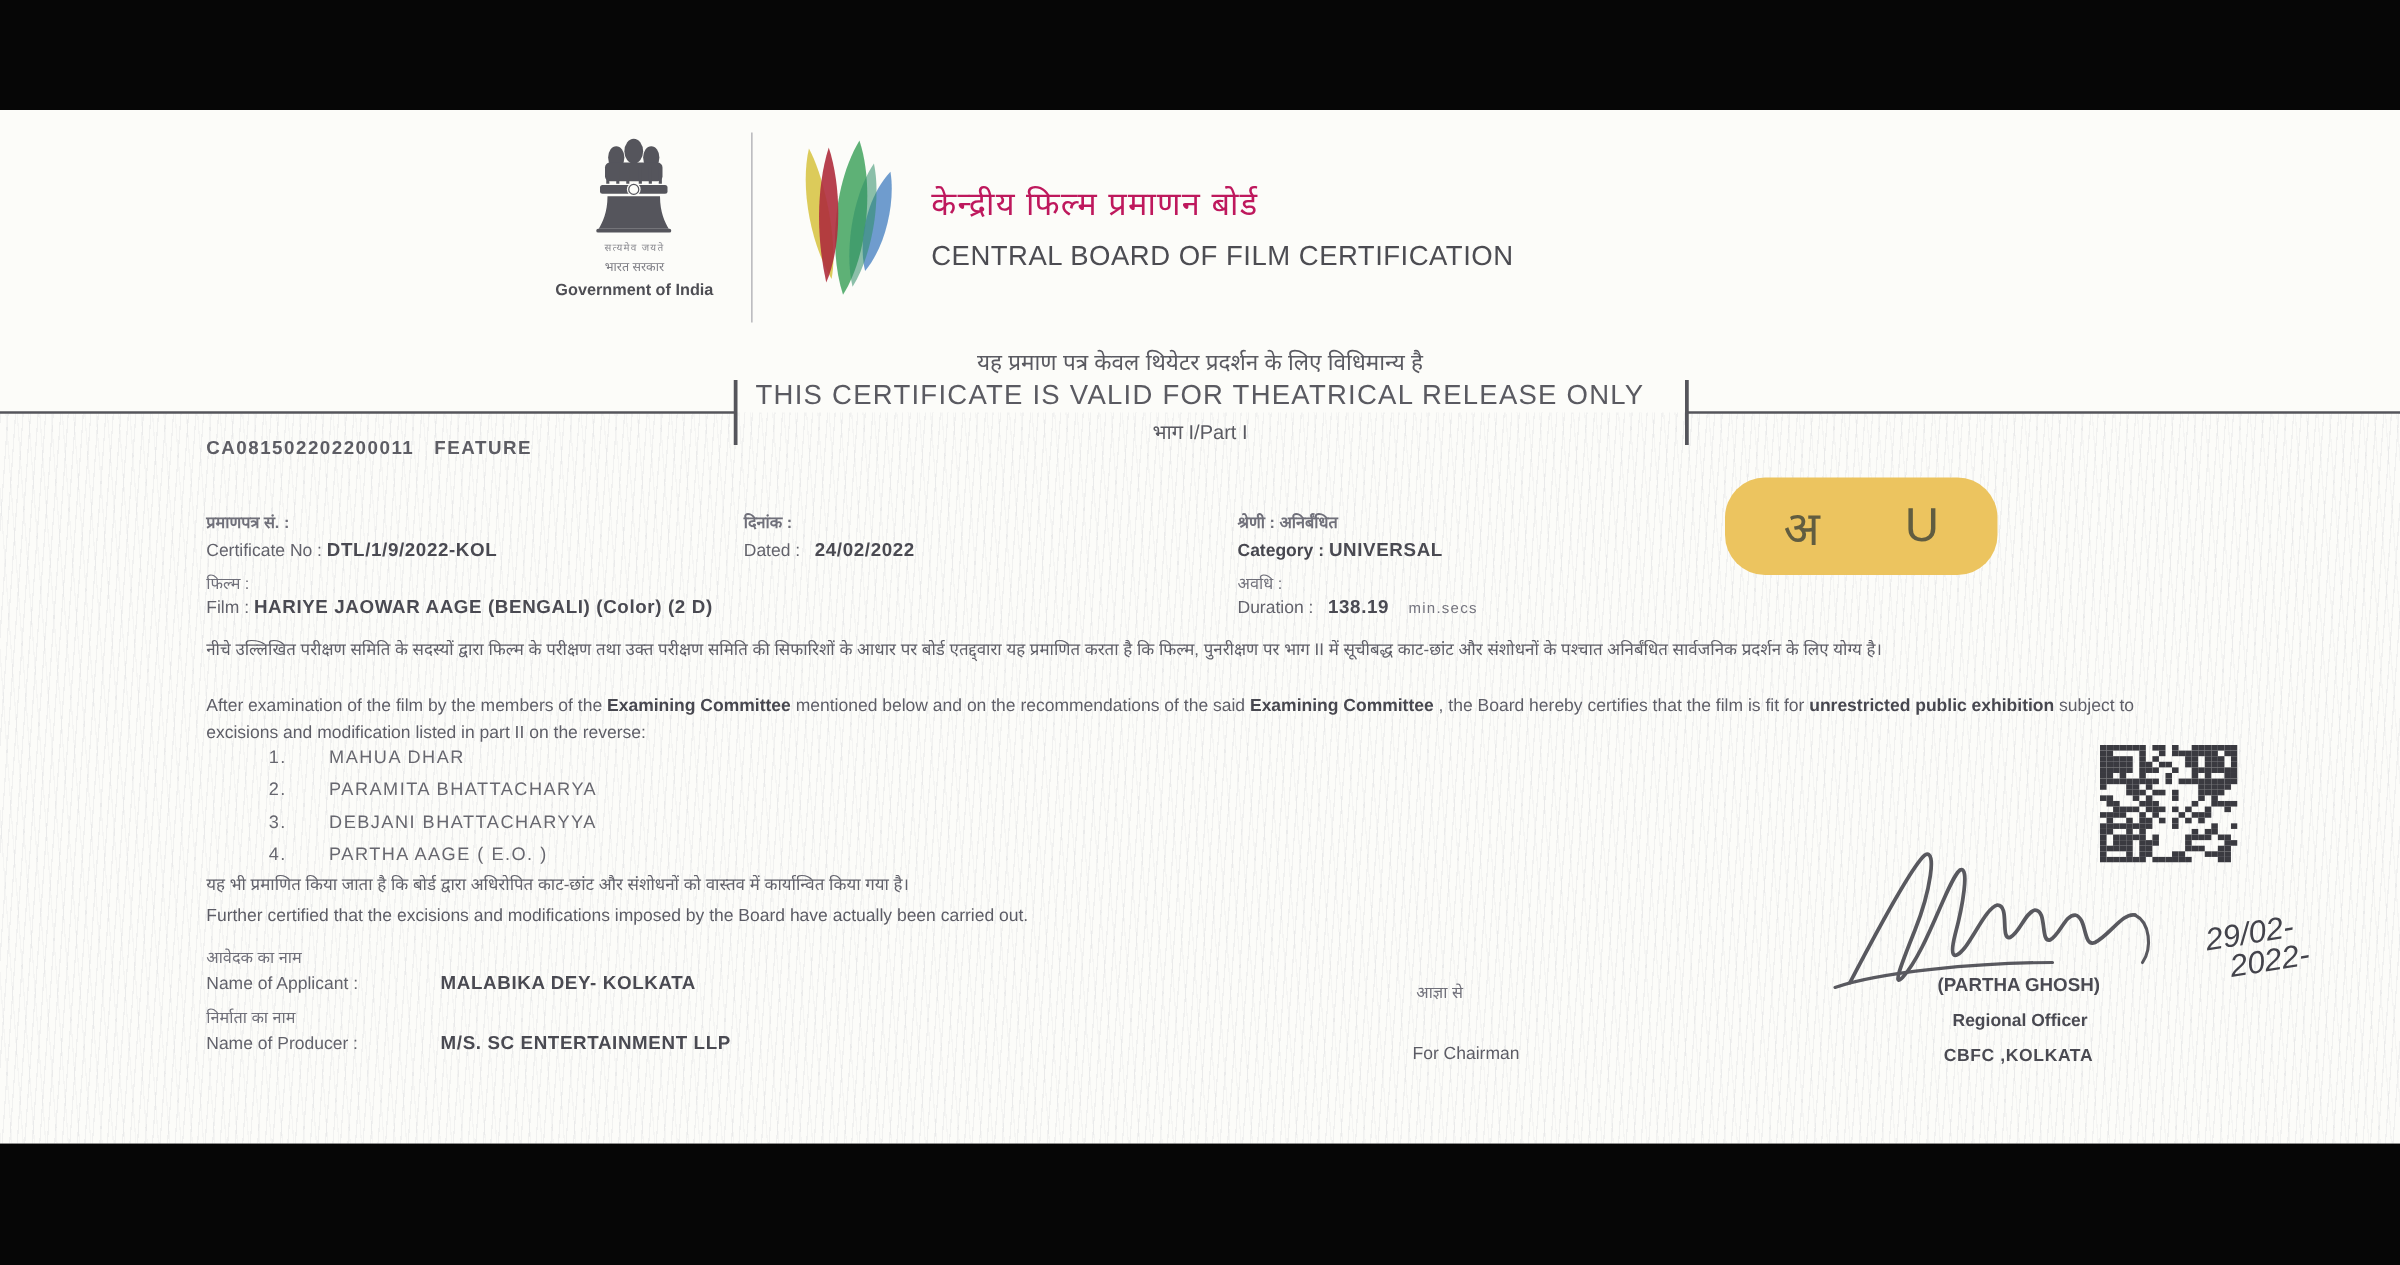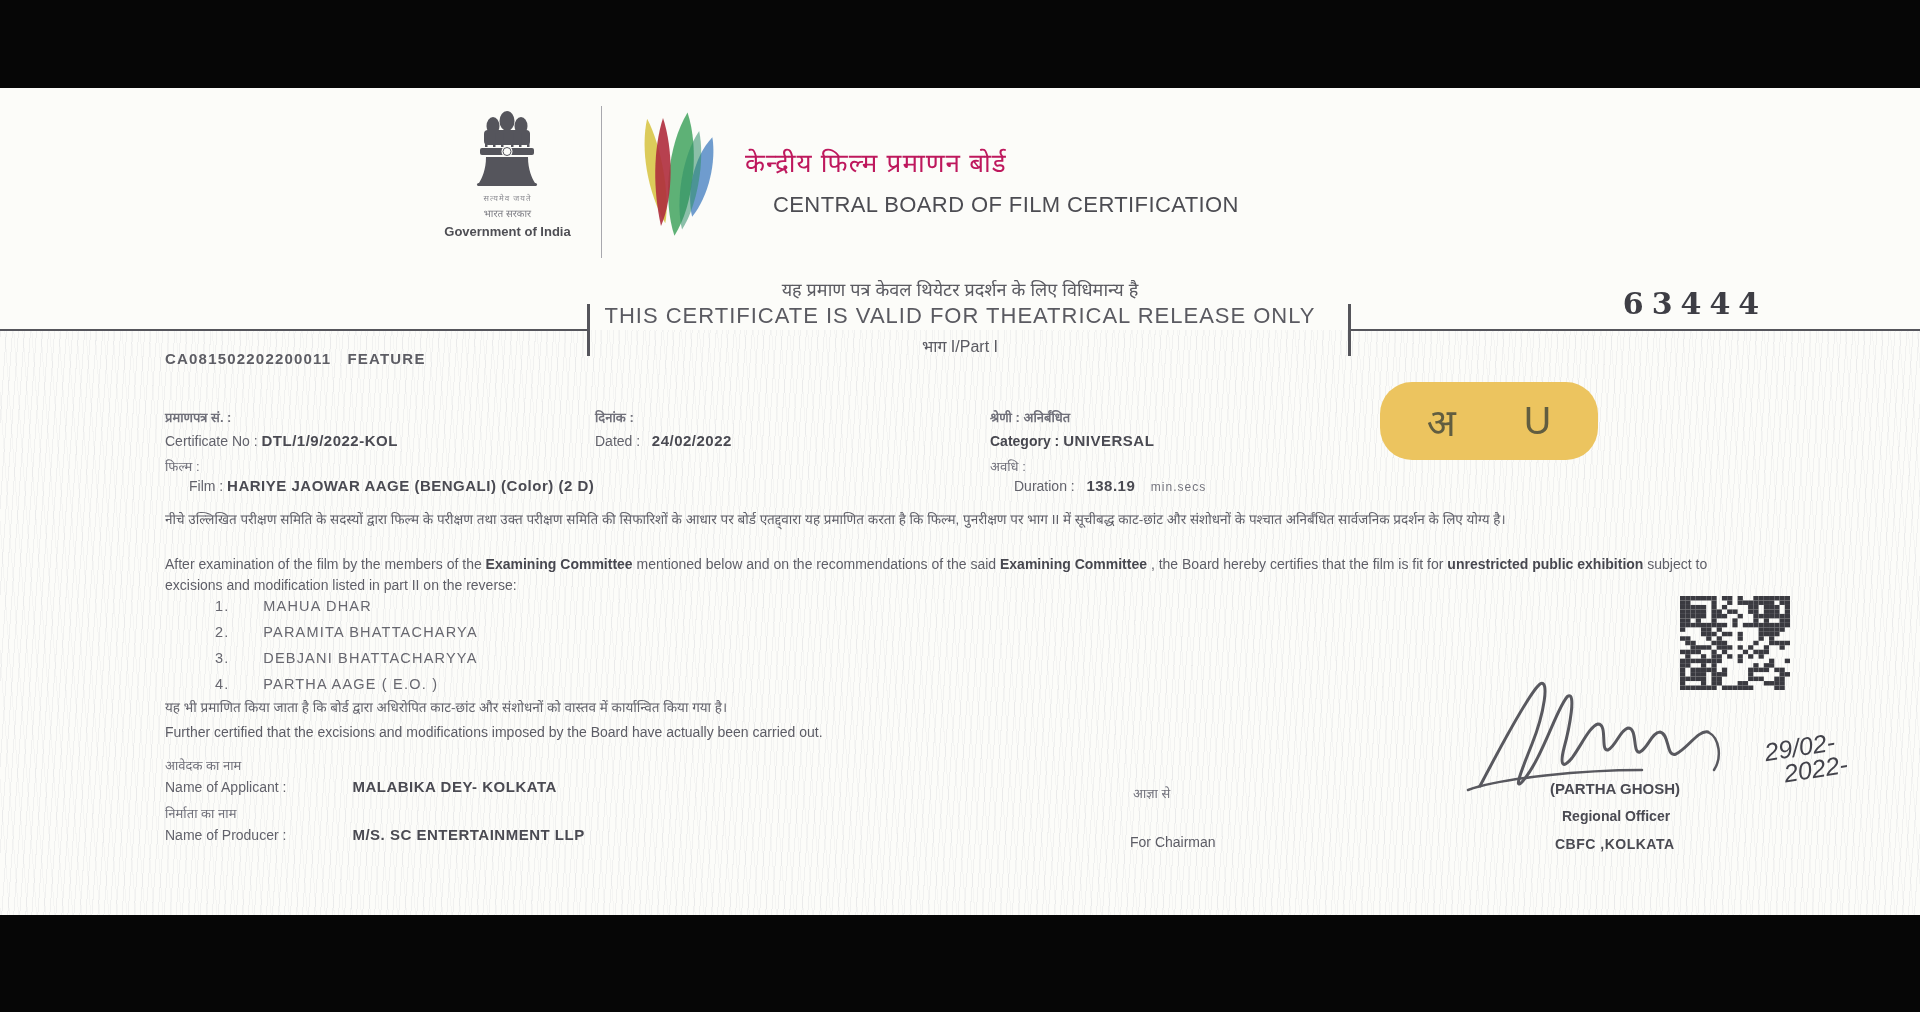--- a/index.html
+++ b/index.html
@@ -16,42 +16,42 @@
   }
   .abs{position:absolute;}
   
   .emblem{left:471px;top:20px;}
   .motto{left:430px;top:104px;width:155px;text-align:center;font-size:8px;color:#8a8a90;letter-spacing:1px;}
   .govt-hi{left:430px;top:118px;width:155px;text-align:center;font-size:10px;color:#7d7d84;}
   .govt-en{left:415px;top:136px;width:185px;text-align:center;font-size:13px;font-weight:bold;color:#4e4e54;}
   .hdr-divider{left:601px;top:18px;width:1px;height:152px;background:#a8a8ae;}
   .cbfc-logo{left:628px;top:16px;}
   .board-hi{left:745px;top:56px;font-size:26px;color:#be185d;letter-spacing:1px;}
-  .board-en{left:745px;top:104px;font-size:22px;color:#4c4c52;letter-spacing:0.4px;margin-left:28px;}
+  .board-en{left:745px;top:104px;font-size:22px;color:#4c4c52;letter-spacing:0.4px;}
   
   .rule{top:241px;height:2px;background:#55555b;}
   .rule-left{left:0;width:589px;}
   .rule-right{left:1349px;width:571px;}
   .bracket{top:216px;height:52px;width:3px;background:#55555b;}
   .bracket-left{left:587px;}
   .bracket-right{left:1348px;}
   .banner{left:590px;top:190px;width:740px;text-align:center;color:#5a5a61;}
   .banner .hi{font-size:18px;line-height:24px;}
   .banner .en{font-size:22px;letter-spacing:1px;line-height:28px;}
   .banner .part{font-size:16px;line-height:26px;margin-top:4px;}
   .serial{left:1570px;top:198px;width:250px;text-align:center;
           font-family:"DejaVu Serif", serif;font-weight:bold;font-size:30px;
           letter-spacing:8px;color:#3e3e45;}
   
   .file-no{left:165px;top:262px;font-size:15px;font-weight:bold;letter-spacing:1.2px;color:#5d5d64;}
   .lab-hi{font-size:13px;color:#70707a;}
   .lab-en{font-size:14px;color:#62626b;}
   .val{font-weight:bold;color:#4a4a52;letter-spacing:0.5px;font-size:15px;}
   .r1hi{top:320px;font-weight:bold;} .r1en{top:344px;}
-  .r2hi{top:369px;} .r2en{top:389px;margin-left:24px;}
+  .r2hi{top:369px;} .r2en{top:389px;}
   .c1{left:165px;} .c2{left:595px;} .c3{left:990px;}
   .unit{font-size:12px;color:#74747e;letter-spacing:1px;}
   .badge{left:1380px;top:294px;width:218px;height:78px;border-radius:32px;
          display:flex;align-items:center;justify-content:center;gap:68px;
          font-size:38px;color:#615d40;}
   .para{width:1595px;color:#5e5e67;font-size:14px;line-height:21px;}
   .para .b, .b{font-weight:bold;color:#47474f;}
   .para-hi{left:165px;top:422px;font-size:13.5px;line-height:20px;}
   .para-en{left:165px;top:466px;}
   .committee{left:215px;top:510px;}
@@ -125,21 +125,20 @@
     <div class="abs rule rule-right"></div>
     <div class="abs bracket bracket-left"></div>
     <div class="abs bracket bracket-right"></div>
 
     <div class="abs banner">
       <div class="hi">यह प्रमाण पत्र केवल थियेटर प्रदर्शन के लिए विधिमान्य है</div>
       <div class="en">THIS CERTIFICATE IS VALID FOR THEATRICAL RELEASE ONLY</div>
       <div class="part">भाग I/Part I</div>
     </div>
 
-    <div class="abs serial">63444</div>
 
     <div class="texture"></div>
 
     <div class="abs file-no">
       <span>CA081502202200011</span>&nbsp;&nbsp;
       <span>FEATURE</span>
     </div>
 
     <div class="abs lab-hi c1 r1hi">प्रमाणपत्र सं. :</div>
     <div class="abs lab-en c1 r1en">

